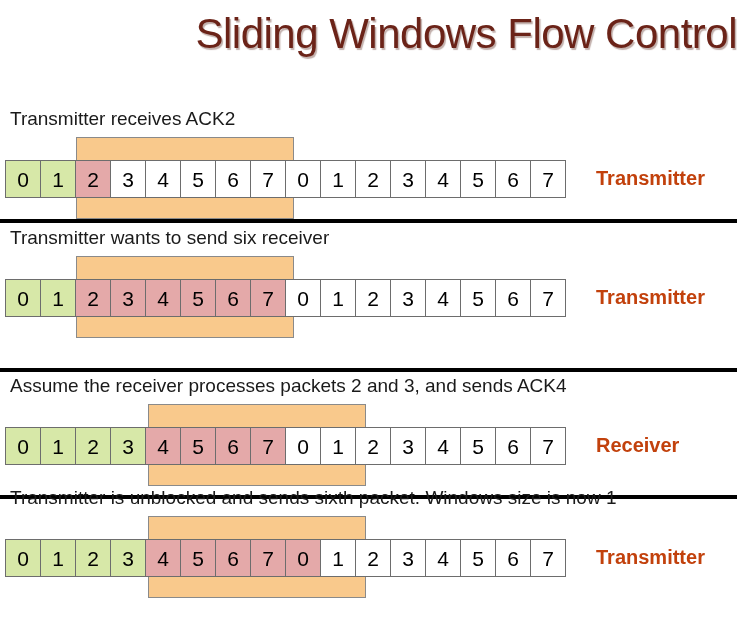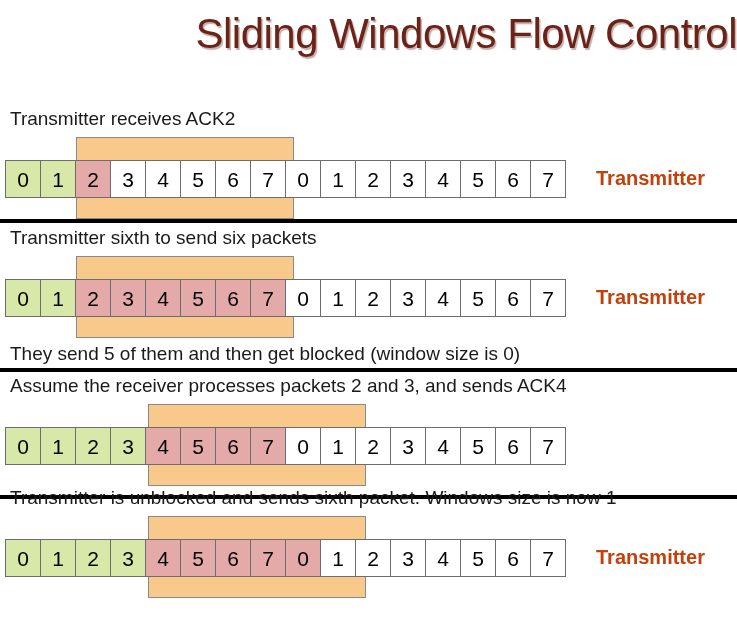--- a/index.html
+++ b/index.html
@@ -161,21 +161,21 @@
         <div class="cell white">4</div>
         <div class="cell white">5</div>
         <div class="cell white">6</div>
         <div class="cell white">7</div>
       </div>
     <div class="role-label">Transmitter</div>
   </div>
 </div>
 
 <div class="section sec-2">
-  <div class="caption cap-top">Transmitter sixth to send six packets</div>
+  <div class="caption cap-top">Transmitter wants to send six receiver</div>
   <div class="strip">
     <div class="window-box" style="left: 76px; width: 218px;"></div>
     <div class="cells">
         <div class="cell green">0</div>
         <div class="cell green">1</div>
         <div class="cell pink">2</div>
         <div class="cell pink">3</div>
         <div class="cell pink">4</div>
         <div class="cell pink">5</div>
         <div class="cell pink">6</div>
@@ -184,21 +184,20 @@
         <div class="cell white">1</div>
         <div class="cell white">2</div>
         <div class="cell white">3</div>
         <div class="cell white">4</div>
         <div class="cell white">5</div>
         <div class="cell white">6</div>
         <div class="cell white">7</div>
       </div>
     <div class="role-label">Transmitter</div>
   </div>
-  <div class="caption cap-bottom">They send 5 of them and then get blocked (window size is 0)</div>
 </div>
 
 <div class="section sec-3">
   <div class="caption cap-top">Assume the receiver processes packets 2 and 3, and sends ACK4</div>
   <div class="strip">
     <div class="window-box" style="left: 148px; width: 218px;"></div>
     <div class="cells">
         <div class="cell green">0</div>
         <div class="cell green">1</div>
         <div class="cell green">2</div>
@@ -209,20 +208,21 @@
         <div class="cell pink">7</div>
         <div class="cell white">0</div>
         <div class="cell white">1</div>
         <div class="cell white">2</div>
         <div class="cell white">3</div>
         <div class="cell white">4</div>
         <div class="cell white">5</div>
         <div class="cell white">6</div>
         <div class="cell white">7</div>
       </div>
+    <div class="role-label">Receiver</div>
   </div>
 </div>
 
 <div class="section sec-4">
   <div class="caption cap-top">Transmitter is unblocked and sends sixth packet. Windows size is now 1</div>
   <div class="strip">
     <div class="window-box" style="left: 148px; width: 218px;"></div>
     <div class="cells">
         <div class="cell green">0</div>
         <div class="cell green">1</div>

